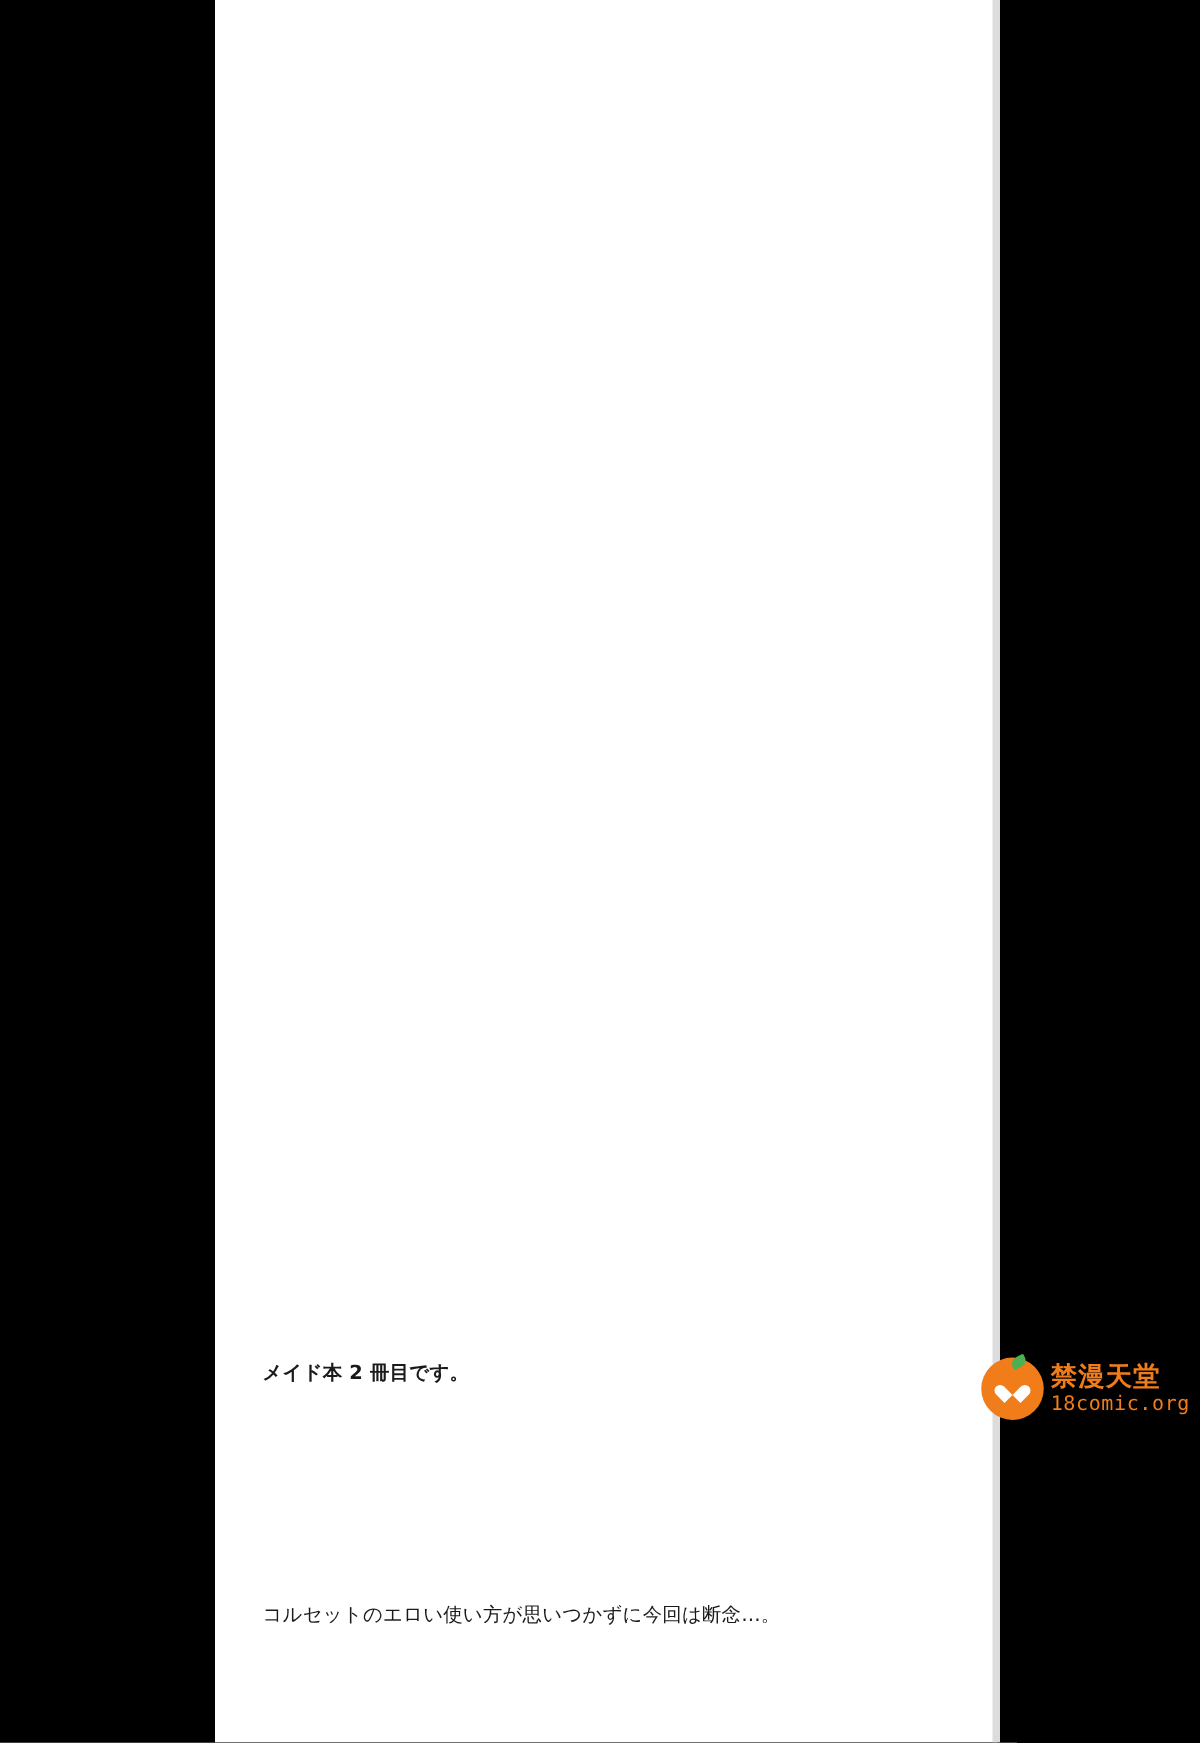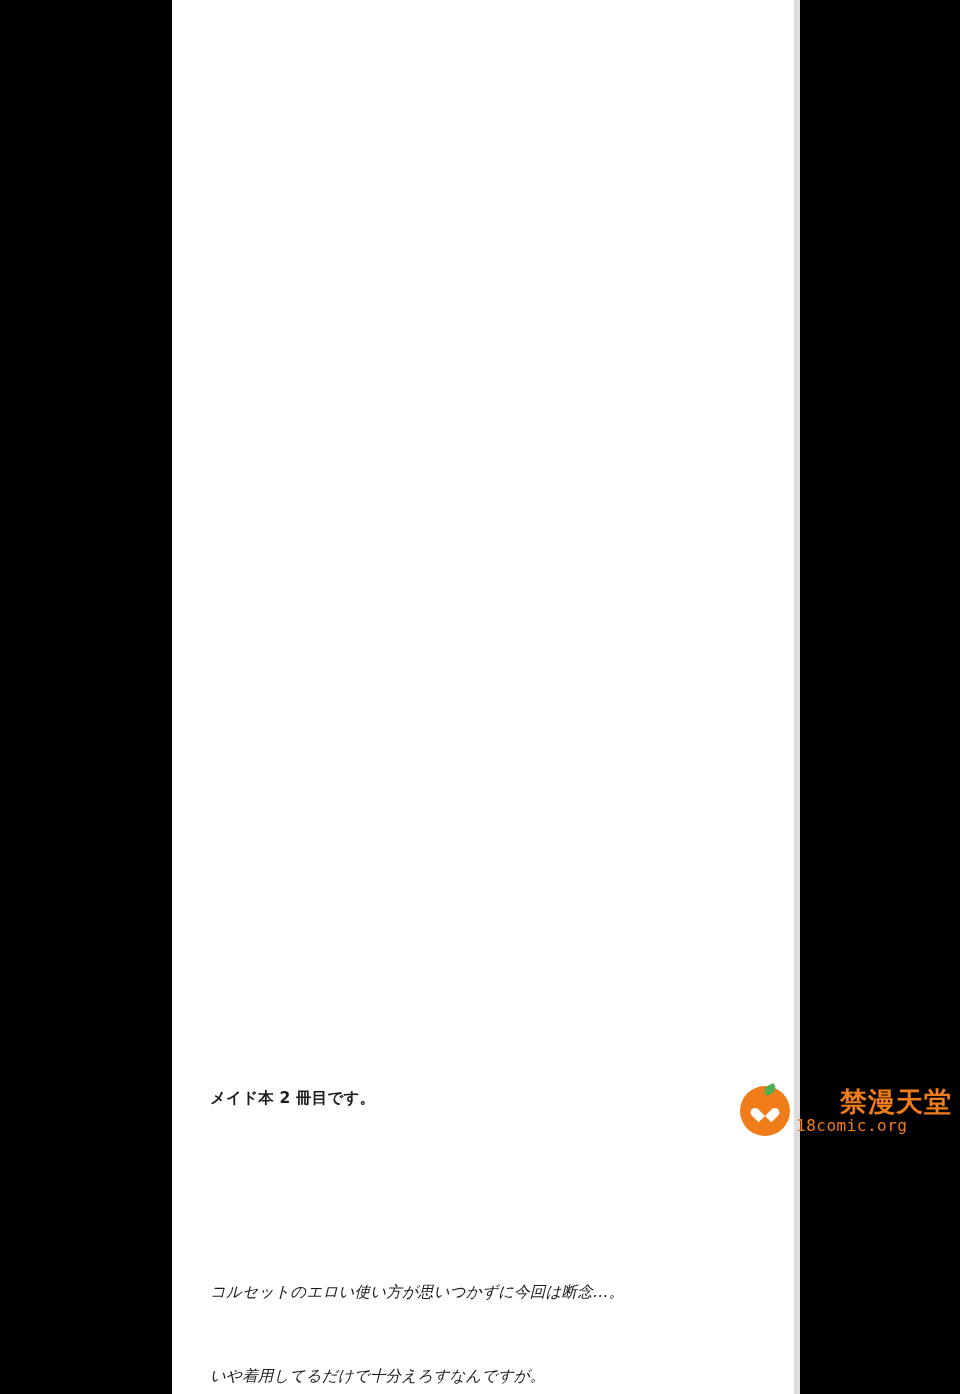--- a/index.html
+++ b/index.html
@@ -52,21 +52,20 @@
   .afterword .headline {
     font-weight: 700;
     margin-bottom: 26px;
   }
   .afterword .body-block {
     margin-bottom: 26px;
   }
   .afterword .body-block div,
   .afterword .closing-block div {
     white-space: nowrap;
-    font-style: italic;
   }
   
   .watermark {
     position: absolute;
     right: 8px;
     bottom: 14px;
     display: flex;
     align-items: center;
     gap: 8px;
   }
@@ -117,24 +116,23 @@
     transform: rotate(-45deg);
     transform-origin: 100% 100%;
   }
   .watermark .mark-text {
     display: flex;
     flex-direction: column;
     line-height: 1;
   }
   .watermark .mark-title {
     color: #f07d1a;
-    font-size: 27px;
+    font-size: 21px;
     font-weight: 700;
     letter-spacing: 1px;
-    margin-left: 44px;
   }
   .watermark .mark-sub {
     color: #f07d1a;
     font-family: "DejaVu Sans Mono", "Liberation Mono", monospace;
     font-size: 16px;
     font-weight: 400;
     letter-spacing: 0.5px;
     margin-top: 3px;
   }
 </style>
@@ -144,21 +142,20 @@
 <div class="page">
 
   <div class="paper"></div>
   <div class="paper-edge-right"></div>
 
   <div class="afterword">
     <div class="headline">メイド本 2 冊目です。</div>
 
     <div class="body-block">
       <div>コルセットのエロい使い方が思いつかずに今回は断念…。</div>
-      <div>いや着用してるだけで十分えろすなんですが。</div>
       
       
       
       
       
     </div>
 
     
   </div>
 

